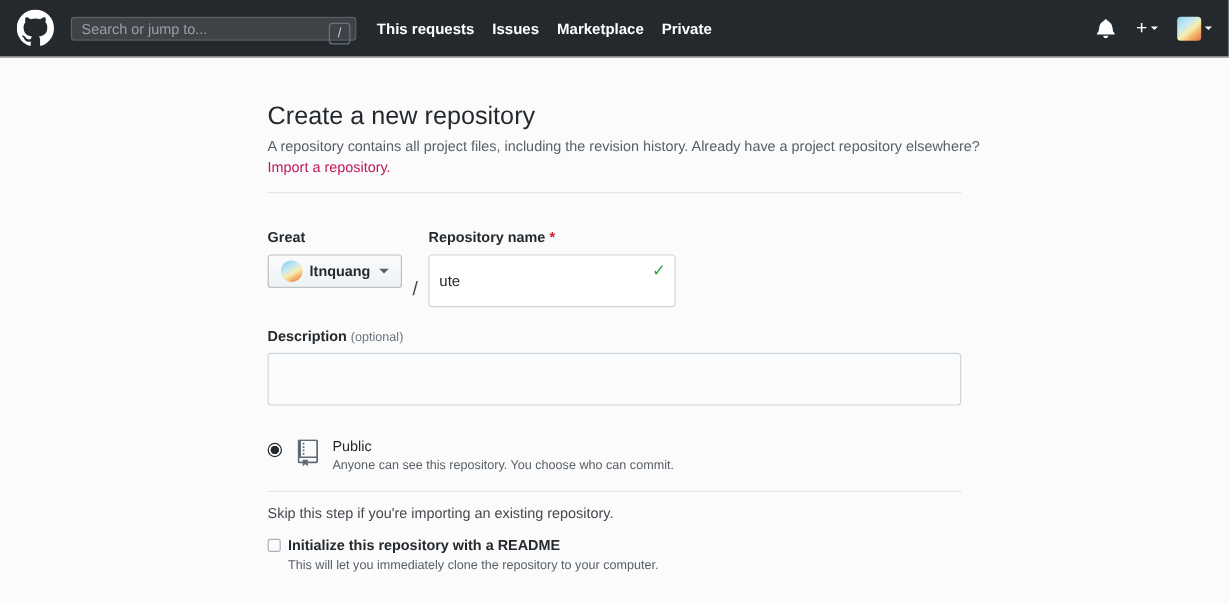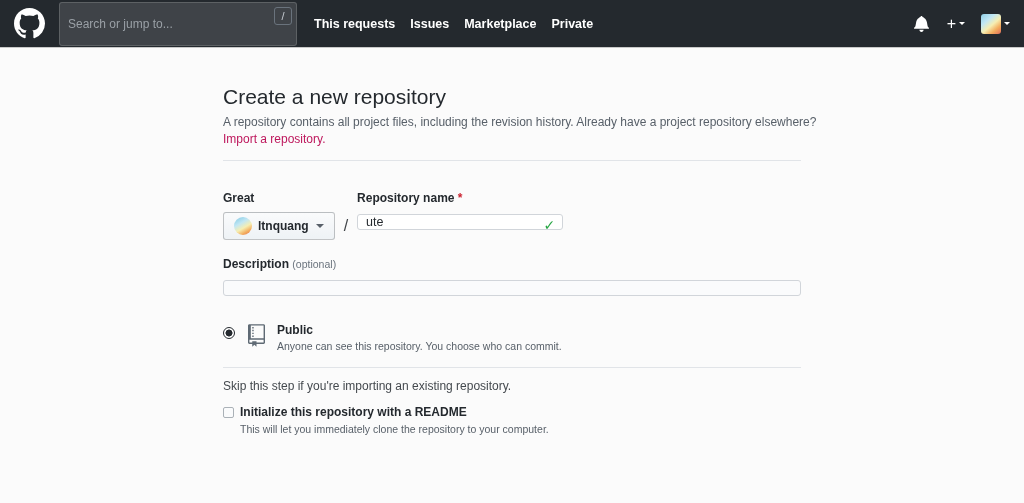--- a/index.html
+++ b/index.html
@@ -17,21 +17,21 @@
     height: 48px;
     background: #24292e;
     display: flex;
     align-items: center;
     padding: 0 14px;
     border-bottom: 1px solid #c9c9c9;
   }
   .logo { width: 31px; height: 31px; flex: none; display: block; }
   .search-wrap { position: relative; width: 238px; margin-left: 14px; flex: none; }
   .search-input {
-    width: 100%; height: 44px;
+    width: 100%; height: 20px;
     background: rgba(255,255,255,.125);
     border: 1px solid rgba(255,255,255,.16);
     border-radius: 3px;
     color: #fff;
     font-size: 12px;
     padding: 0 28px 0 8px;
     font-family: inherit;
     outline: none;
   }
   .search-input::placeholder { color: #9aa0a6; }
@@ -86,21 +86,21 @@
     background: linear-gradient(150deg, #7ec8e3 0%, #c2e7f4 35%, #f6eeb2 58%, #f3ad5e 78%, #e0685a 100%);
   }
   .owner-caret {
     display: inline-block; width: 0; height: 0;
     border: 4px solid transparent; border-top-color: #586069;
     margin-left: 7px; margin-top: 4px;
   }
   .slash-sep { font-size: 16px; color: #404448; padding: 0 9px; align-self: flex-end; margin-bottom: 5px; }
   .repo-input-wrap { position: relative; width: 206px; }
   .text-input {
-    width: 100%; height: 16px;
+    width: 100%; height: 44px;
     border: 1px solid #d1d5da; border-radius: 3px;
     background: #fff;
     font-family: inherit; font-size: 12.5px; color: #24292e;
     padding: 0 8px; outline: none;
   }
   .repo-input { padding-right: 26px; }
   .valid-check {
     position: absolute; right: 8px; top: 5px;
     color: #28a745; font-size: 14px; font-weight: bold;
   }
@@ -118,21 +118,21 @@
     -webkit-appearance: none; appearance: none;
     width: 12px; height: 12px; margin: 5px 0 0;
     border: 1px solid #a9b0b6; border-radius: 50%;
     background: #fafbfc; flex: none; cursor: pointer;
   }
   .radio:checked {
     border-color: #24292e;
     background: radial-gradient(circle, #24292e 0 3.2px, #fff 3.8px);
   }
   .vis-icon { margin: 2px 12px 0 13px; flex: none; }
-  .vis-title { font-size: 12px; font-weight: bold; line-height: 16px; }
+  .vis-title { font-size: 12px; font-weight: normal; line-height: 16px; }
   .vis-desc { font-size: 10.5px; color: #586069; margin-top: 2px; }
 
   hr.rule2 { border: 0; border-top: 1px solid #e1e4e8; margin: 15px 0 11px; }
   .skip-note { margin: 0; font-size: 12px; color: #44494e; }
 
   .readme-row { margin-top: 12px; display: flex; align-items: flex-start; }
   .checkbox {
     -webkit-appearance: none; appearance: none;
     width: 11px; height: 11px; margin: 2px 0 0;
     border: 1px solid #aab1b7; border-radius: 2px;

